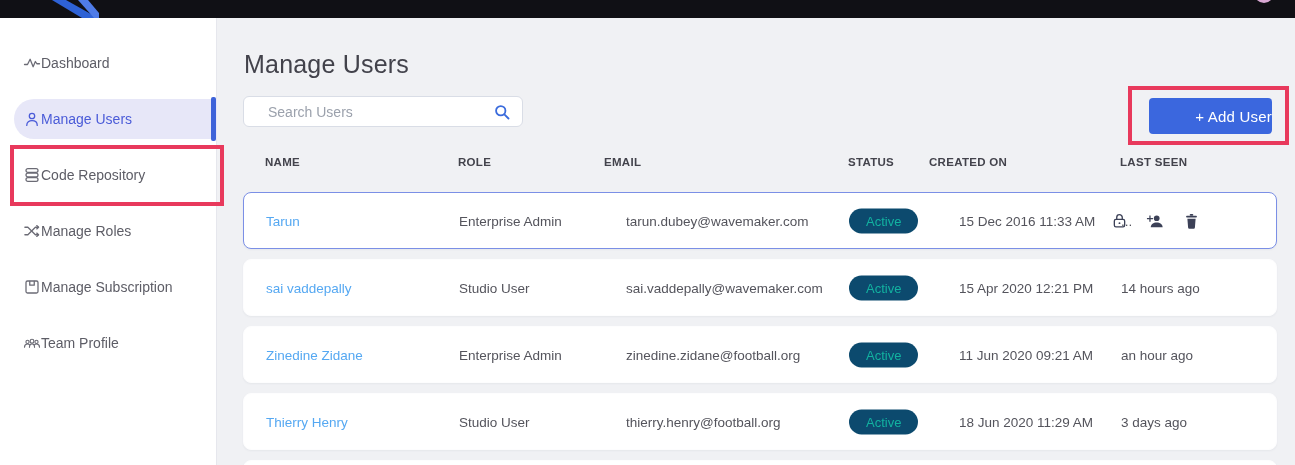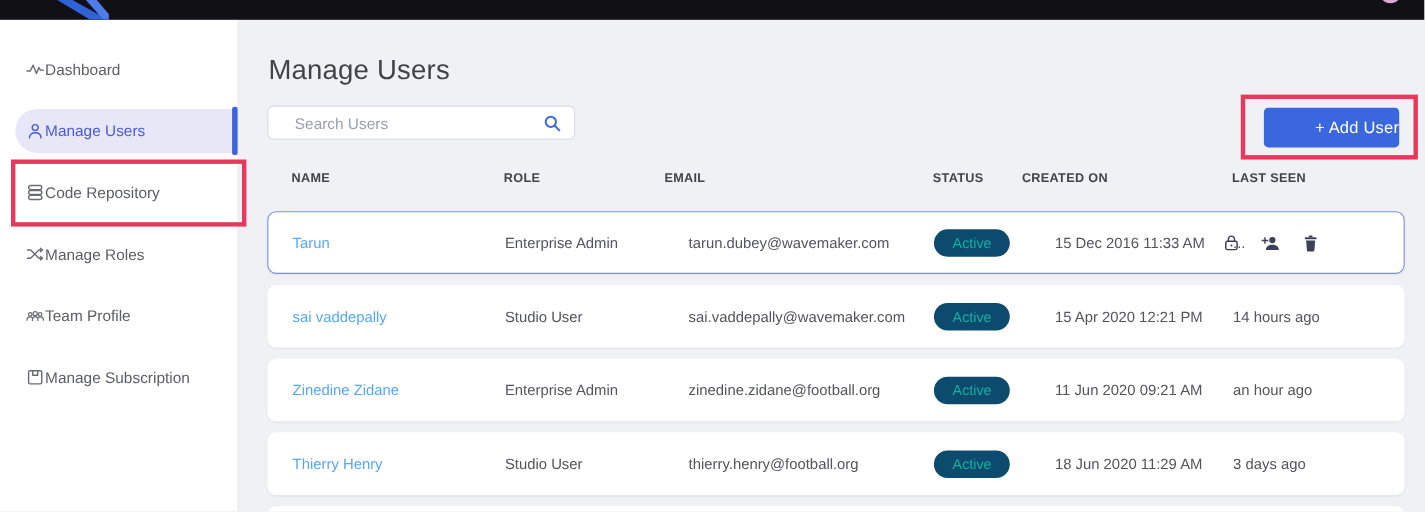--- a/index.html
+++ b/index.html
@@ -149,39 +149,39 @@
             <path d="M2.5,7 H6.5 L16.5,17 H20.5"></path>
             <path d="M2.5,17 H6.5 L16.5,7 H20.5"></path>
             <polyline points="18.3,4.8 20.8,7 18.3,9.2"></polyline>
             <polyline points="18.3,14.8 20.8,17 18.3,19.2"></polyline>
           </svg>
         </span>
     <span class="nav-label">Manage Roles</span>
   </div>
       <div class="nav-item">
     <span class="nav-icon">
+          <svg viewBox="0 0 24 24" fill="none" stroke="currentColor" stroke-width="1.7" stroke-linecap="round" stroke-linejoin="round">
+            <rect x="4" y="4" width="16" height="16" rx="2"></rect>
+            <path d="M9,4.5 v5 h6 v-5"></path>
+          </svg>
+        </span>
+    <span class="nav-label">Manage Subscription</span>
+  </div>
+      <div class="nav-item">
+    <span class="nav-icon">
           <svg viewBox="0 0 24 24" fill="none" stroke="currentColor" stroke-width="1.5" stroke-linecap="round" stroke-linejoin="round">
             <circle cx="6" cy="10.5" r="2.1"></circle>
             <circle cx="12" cy="9.5" r="2.5"></circle>
             <circle cx="18" cy="10.5" r="2.1"></circle>
             <path d="M2,17.5 c0-2.6 2-4.1 4-4.1 1.1,0 2.1,0.4 2.9,1.2"></path>
             <path d="M8.6,17.8 c0-2.9 1.5-4.7 3.4-4.7 s3.4,1.8 3.4,4.7"></path>
             <path d="M22,17.5 c0-2.6 -2-4.1 -4-4.1 -1.1,0 -2.1,0.4 -2.9,1.2"></path>
           </svg>
         </span>
     <span class="nav-label">Team Profile</span>
-  </div>
-      <div class="nav-item">
-    <span class="nav-icon">
-          <svg viewBox="0 0 24 24" fill="none" stroke="currentColor" stroke-width="1.7" stroke-linecap="round" stroke-linejoin="round">
-            <rect x="4" y="4" width="16" height="16" rx="2"></rect>
-            <path d="M9,4.5 v5 h6 v-5"></path>
-          </svg>
-        </span>
-    <span class="nav-label">Manage Subscription</span>
   </div>
     </nav>
 </aside>
 
 <div class="annotation sidebar-box"></div>
 <div class="annotation adduser-box"></div>
 
 <h1 class="page-title">Manage Users</h1>
 
 <div class="search-wrap">

